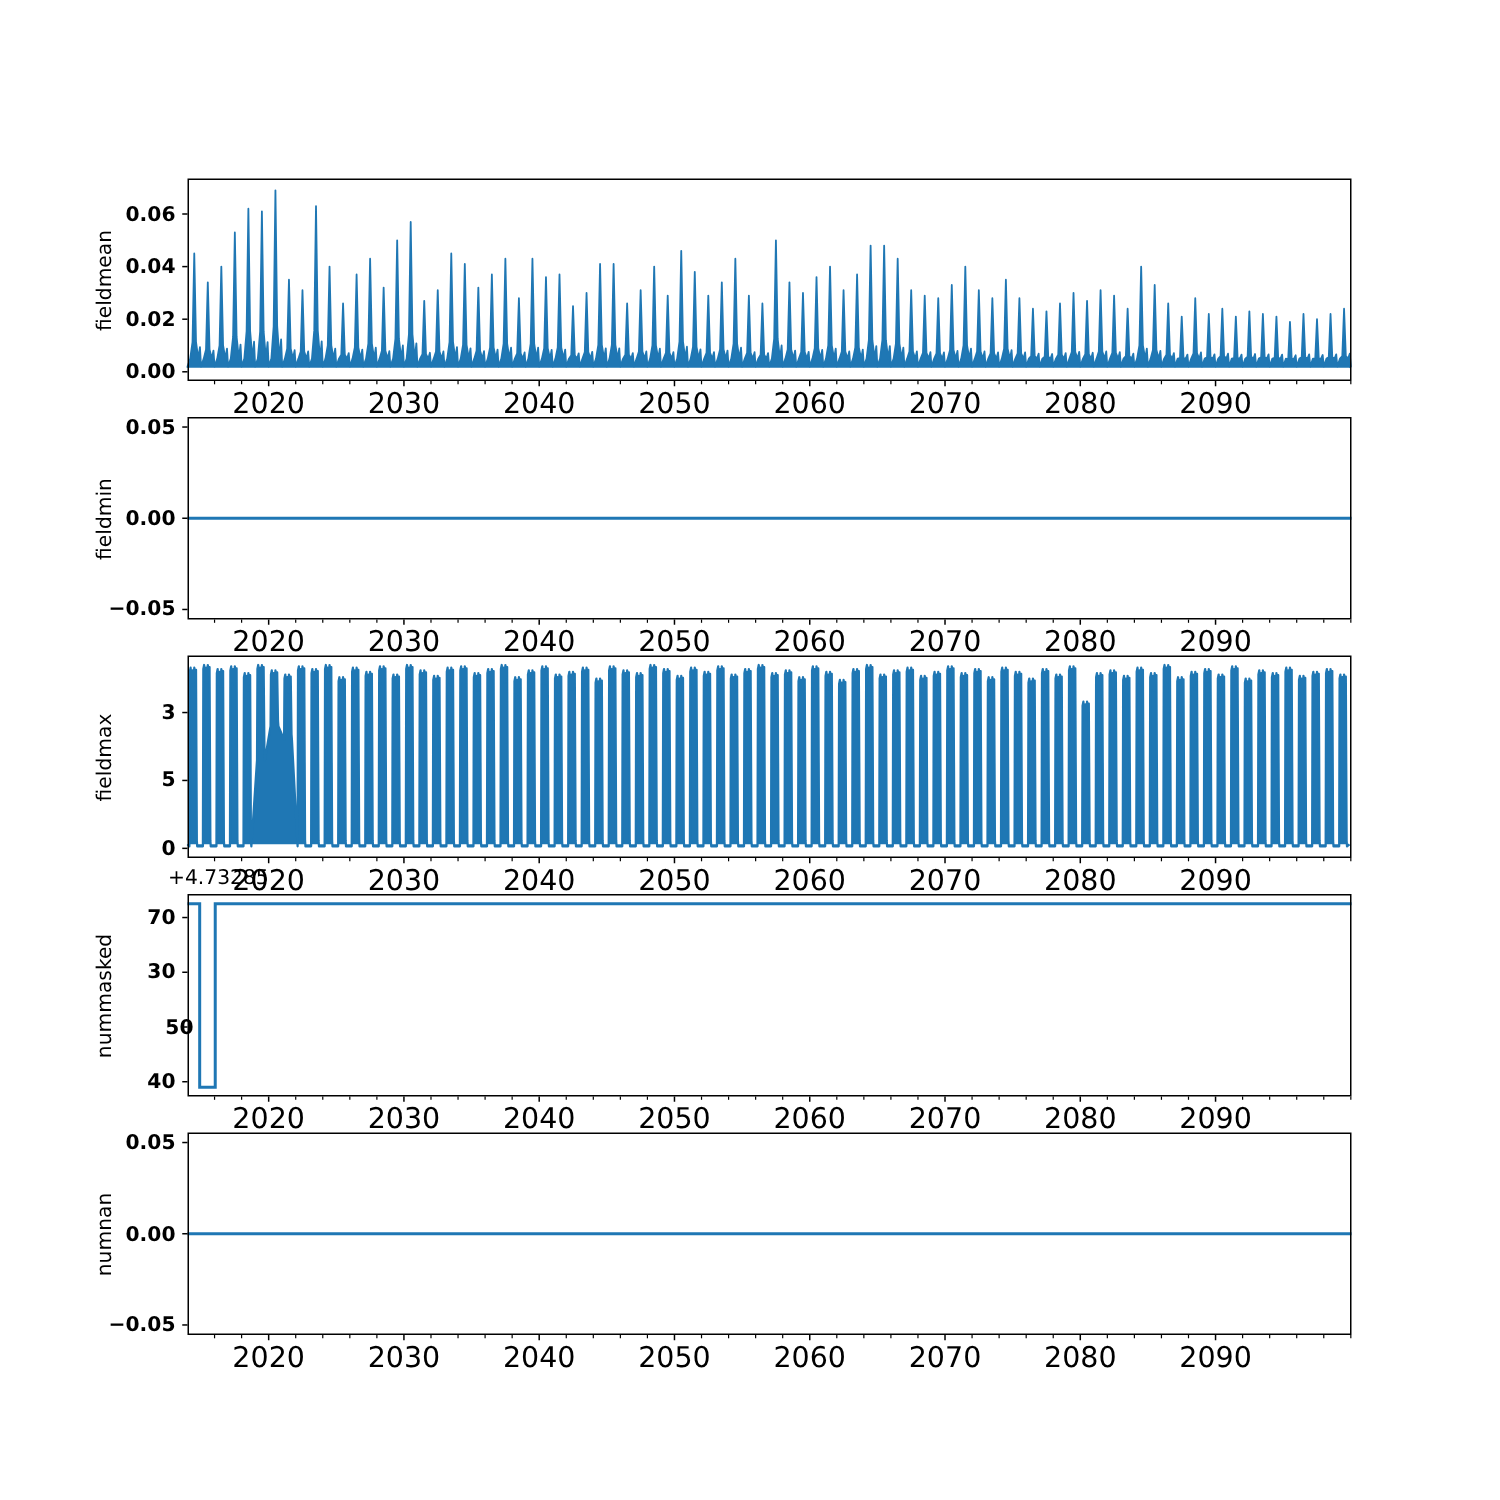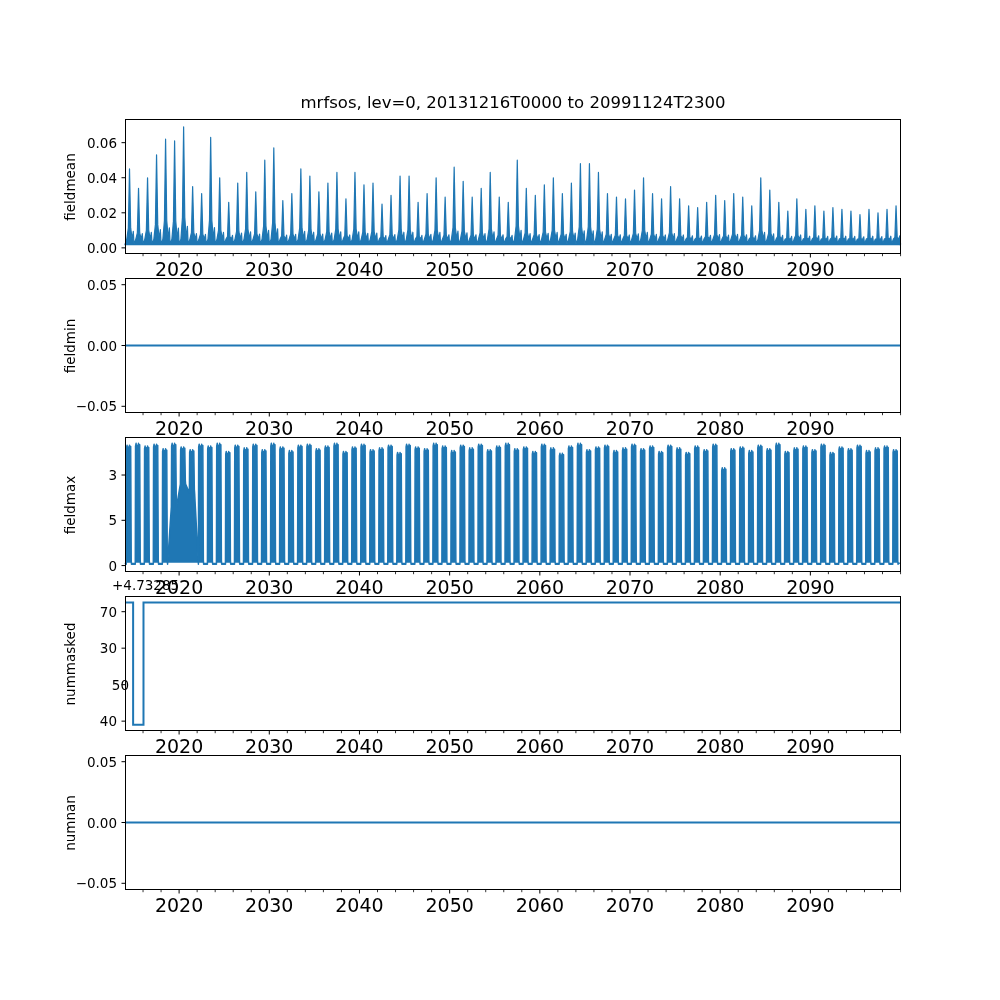--- a/index.html
+++ b/index.html
@@ -2,30 +2,29 @@
 <html><head>
 <meta charset="utf-8">
 <style>
   html,body{margin:0;padding:0;background:#ffffff;}
   body{width:1000px;height:1000px;font-family:"DejaVu Sans","Liberation Sans",sans-serif;color:#000;}
   .figure{position:relative;width:1000px;height:1000px;background:#fff;overflow:hidden;}
   .fig-title{position:absolute;left:125px;width:776px;top:93px;text-align:center;font-size:16.5px;white-space:nowrap;}
   .panel{position:absolute;left:125px;width:776px;height:135px;}
   .panel svg{position:absolute;left:0;top:0;overflow:visible;}
   .xtick-label{position:absolute;transform:translateX(-50%);font-size:19px;white-space:nowrap;}
-  .ytick-label{position:absolute;width:70px;text-align:right;font-size:13.5px;transform:translateY(-50%);white-space:nowrap;}
+  .ytick-label{position:absolute;width:70px;text-align:right;font-size:13.5px;transform:translateY(-50%);white-space:nowrap;font-weight:bold;}
   .ylabel{position:absolute;font-size:13.5px;transform:translate(-50%,-50%) rotate(-90deg);white-space:nowrap;}
   .xlabel{position:absolute;left:125px;width:776px;top:917px;text-align:center;font-size:13.5px;}
   .offset-text{position:absolute;left:112px;top:577px;font-size:13.5px;white-space:nowrap;}
 </style>
 </head>
 <body>
 
 <div class="figure">
-  <div class="fig-title">mrfsos, lev=0, 20131216T0000 to 20991124T2300</div>
 
   <div class="panel" style="top: 119px;">
       <svg width="776" height="135">
         <path d="M0.00,126.23 L0.00,125.36 L1.80,120.10 L3.34,109.14 L4.51,49.97 L5.68,109.14 L7.21,120.10 L8.30,112.38 L9.02,125.36 L9.02,125.36 L10.82,120.10 L12.35,113.96 L13.53,69.25 L14.70,113.96 L16.23,120.10 L17.31,114.70 L18.04,125.36 L18.04,125.36 L19.84,120.10 L21.37,111.33 L22.55,58.73 L23.72,111.33 L25.25,120.10 L26.33,113.44 L27.05,125.36 L27.05,125.36 L28.86,120.10 L30.39,105.63 L31.56,35.94 L32.74,105.63 L34.27,120.10 L35.35,110.70 L36.07,125.36 L36.07,125.36 L37.88,120.10 L39.41,101.69 L40.58,20.16 L41.75,101.69 L43.29,120.10 L44.37,108.81 L45.09,125.36 L45.09,125.36 L46.89,120.10 L48.43,102.13 L49.60,21.92 L50.77,102.13 L52.30,120.10 L53.39,109.02 L54.11,125.36 L54.11,125.36 L55.91,120.10 L57.44,98.62 L58.62,7.89 L59.79,98.62 L61.32,120.10 L62.40,107.33 L63.13,125.36 L63.13,125.36 L64.93,120.10 L66.46,113.52 L67.64,67.50 L68.81,113.52 L70.34,120.10 L71.42,114.49 L72.14,125.36 L72.14,125.36 L73.95,120.10 L75.48,115.28 L76.65,74.51 L77.83,115.28 L79.36,120.10 L80.44,115.33 L81.16,125.36 L81.16,125.36 L82.97,120.10 L84.50,101.25 L85.67,18.41 L86.84,101.25 L88.38,120.10 L89.46,108.60 L90.18,125.36 L90.18,125.36 L91.98,120.10 L93.52,111.33 L94.69,58.73 L95.86,111.33 L97.39,120.10 L98.48,113.44 L99.20,125.36 L99.20,125.36 L101.00,120.10 L102.53,117.47 L103.71,83.28 L104.88,117.47 L106.41,120.10 L107.49,116.38 L108.22,125.36 L108.22,125.36 L110.02,120.10 L111.55,112.65 L112.73,63.99 L113.90,112.65 L115.43,120.10 L116.51,114.07 L117.23,125.36 L117.23,125.36 L119.04,120.10 L120.57,110.02 L121.74,53.47 L122.92,110.02 L124.45,120.10 L125.53,112.80 L126.25,125.36 L126.25,125.36 L128.06,120.10 L129.59,114.84 L130.76,72.76 L131.93,114.84 L133.47,120.10 L134.55,115.12 L135.27,125.36 L135.27,125.36 L137.07,120.10 L138.61,106.95 L139.78,41.20 L140.95,106.95 L142.48,120.10 L143.57,111.33 L144.29,125.36 L144.29,125.36 L146.09,120.10 L147.62,103.88 L148.80,28.93 L149.97,103.88 L151.50,120.10 L152.58,109.86 L153.31,125.36 L153.31,125.36 L155.11,120.10 L156.64,117.03 L157.82,81.53 L158.99,117.03 L160.52,120.10 L161.60,116.17 L162.32,125.36 L162.32,125.36 L164.13,120.10 L165.66,115.28 L166.83,74.51 L168.01,115.28 L169.54,120.10 L170.62,115.33 L171.34,125.36 L171.34,125.36 L173.15,120.10 L174.68,109.14 L175.85,49.97 L177.02,109.14 L178.56,120.10 L179.64,112.38 L180.36,125.36 L180.36,125.36 L182.16,120.10 L183.70,110.89 L184.87,56.98 L186.04,110.89 L187.57,120.10 L188.66,113.22 L189.38,125.36 L189.38,125.36 L191.18,120.10 L192.71,114.84 L193.89,72.76 L195.06,114.84 L196.59,120.10 L197.67,115.12 L198.40,125.36 L198.40,125.36 L200.20,120.10 L201.73,112.65 L202.91,63.99 L204.08,112.65 L205.61,120.10 L206.69,114.07 L207.41,125.36 L207.41,125.36 L209.22,120.10 L210.75,110.02 L211.92,53.47 L213.10,110.02 L214.63,120.10 L215.71,112.80 L216.43,125.36 L216.43,125.36 L218.24,120.10 L219.77,116.59 L220.94,79.77 L222.11,116.59 L223.65,120.10 L224.73,115.96 L225.45,125.36 L225.45,125.36 L227.25,120.10 L228.79,110.02 L229.96,53.47 L231.13,110.02 L232.66,120.10 L233.75,112.80 L234.47,125.36 L234.47,125.36 L236.27,120.10 L237.80,113.08 L238.98,65.75 L240.15,113.08 L241.68,120.10 L242.76,114.28 L243.49,125.36 L243.49,125.36 L245.29,120.10 L246.82,112.65 L248.00,63.99 L249.17,112.65 L250.70,120.10 L251.78,114.07 L252.50,125.36 L252.50,125.36 L254.31,120.10 L255.84,117.91 L257.01,85.03 L258.19,117.91 L259.72,120.10 L260.80,116.59 L261.52,125.36 L261.52,125.36 L263.33,120.10 L264.86,115.71 L266.03,76.27 L267.20,115.71 L268.74,120.10 L269.82,115.54 L270.54,125.36 L270.54,125.36 L272.34,120.10 L273.88,110.89 L275.05,56.98 L276.22,110.89 L277.75,120.10 L278.84,113.22 L279.56,125.36 L279.56,125.36 L281.36,120.10 L282.90,110.89 L284.07,56.98 L285.24,110.89 L286.77,120.10 L287.85,113.22 L288.58,125.36 L288.58,125.36 L290.38,120.10 L291.91,117.47 L293.09,83.28 L294.26,117.47 L295.79,120.10 L296.87,116.38 L297.59,125.36 L297.59,125.36 L299.40,120.10 L300.93,115.28 L302.10,74.51 L303.28,115.28 L304.81,120.10 L305.89,115.33 L306.61,125.36 L306.61,125.36 L308.42,120.10 L309.95,111.33 L311.12,58.73 L312.29,111.33 L313.83,120.10 L314.91,113.44 L315.63,125.36 L315.63,125.36 L317.43,120.10 L318.97,116.15 L320.14,78.02 L321.31,116.15 L322.84,120.10 L323.93,115.75 L324.65,125.36 L324.65,125.36 L326.45,120.10 L327.99,108.70 L329.16,48.21 L330.33,108.70 L331.86,120.10 L332.95,112.17 L333.67,125.36 L333.67,125.36 L335.47,120.10 L337.00,112.21 L338.18,62.24 L339.35,112.21 L340.88,120.10 L341.96,113.86 L342.68,125.36 L342.68,125.36 L344.49,120.10 L346.02,116.15 L347.19,78.02 L348.37,116.15 L349.90,120.10 L350.98,115.75 L351.70,125.36 L351.70,125.36 L353.51,120.10 L355.04,113.96 L356.21,69.25 L357.38,113.96 L358.92,120.10 L360.00,114.70 L360.72,125.36 L360.72,125.36 L362.52,120.10 L364.06,110.02 L365.23,53.47 L366.40,110.02 L367.93,120.10 L369.02,112.80 L369.74,125.36 L369.74,125.36 L371.54,120.10 L373.08,116.15 L374.25,78.02 L375.42,116.15 L376.95,120.10 L378.04,115.75 L378.76,125.36 L378.76,125.36 L380.56,120.10 L382.09,117.47 L383.27,83.28 L384.44,117.47 L385.97,120.10 L387.05,116.38 L387.77,125.36 L387.77,125.36 L389.58,120.10 L391.11,106.95 L392.28,41.20 L393.46,106.95 L394.99,120.10 L396.07,111.33 L396.79,125.36 L396.79,125.36 L398.60,120.10 L400.13,113.96 L401.30,69.25 L402.47,113.96 L404.01,120.10 L405.09,114.70 L405.81,125.36 L405.81,125.36 L407.61,120.10 L409.15,115.71 L410.32,76.27 L411.49,115.71 L413.02,120.10 L414.11,115.54 L414.83,125.36 L414.83,125.36 L416.63,120.10 L418.17,113.08 L419.34,65.75 L420.51,113.08 L422.04,120.10 L423.13,114.28 L423.85,125.36 L423.85,125.36 L425.65,120.10 L427.18,111.33 L428.36,58.73 L429.53,111.33 L431.06,120.10 L432.14,113.44 L432.86,125.36 L432.86,125.36 L434.67,120.10 L436.20,115.28 L437.37,74.51 L438.55,115.28 L440.08,120.10 L441.16,115.33 L441.88,125.36 L441.88,125.36 L443.69,120.10 L445.22,112.65 L446.39,63.99 L447.56,112.65 L449.10,120.10 L450.18,114.07 L450.90,125.36 L450.90,125.36 L452.70,120.10 L454.24,107.82 L455.41,44.71 L456.58,107.82 L458.12,120.10 L459.20,111.75 L459.92,125.36 L459.92,125.36 L461.72,120.10 L463.26,107.82 L464.43,44.71 L465.60,107.82 L467.13,120.10 L468.22,111.75 L468.94,125.36 L468.94,125.36 L470.74,120.10 L472.27,110.02 L473.45,53.47 L474.62,110.02 L476.15,120.10 L477.23,112.80 L477.95,125.36 L477.95,125.36 L479.76,120.10 L481.29,115.28 L482.46,74.51 L483.64,115.28 L485.17,120.10 L486.25,115.33 L486.97,125.36 L486.97,125.36 L488.78,120.10 L490.31,116.15 L491.48,78.02 L492.65,116.15 L494.19,120.10 L495.27,115.75 L495.99,125.36 L495.99,125.36 L497.79,120.10 L499.33,116.59 L500.50,79.77 L501.67,116.59 L503.21,120.10 L504.29,115.96 L505.01,125.36 L505.01,125.36 L506.81,120.10 L508.35,114.40 L509.52,71.01 L510.69,114.40 L512.22,120.10 L513.31,114.91 L514.03,125.36 L514.03,125.36 L515.83,120.10 L517.36,111.33 L518.54,58.73 L519.71,111.33 L521.24,120.10 L522.32,113.44 L523.04,125.36 L523.04,125.36 L524.85,120.10 L526.38,115.28 L527.55,74.51 L528.73,115.28 L530.26,120.10 L531.34,115.33 L532.06,125.36 L532.06,125.36 L533.87,120.10 L535.40,116.59 L536.57,79.77 L537.74,116.59 L539.28,120.10 L540.36,115.96 L541.08,125.36 L541.08,125.36 L542.88,120.10 L544.42,113.52 L545.59,67.50 L546.76,113.52 L548.30,120.10 L549.38,114.49 L550.10,125.36 L550.10,125.36 L551.90,120.10 L553.44,116.59 L554.61,79.77 L555.78,116.59 L557.31,120.10 L558.40,115.96 L559.12,125.36 L559.12,125.36 L560.92,120.10 L562.45,118.34 L563.63,86.79 L564.80,118.34 L566.33,120.10 L567.41,116.80 L568.13,125.36 L568.13,125.36 L569.94,120.10 L571.47,118.78 L572.64,88.54 L573.82,118.78 L575.35,120.10 L576.43,117.01 L577.15,125.36 L577.15,125.36 L578.96,120.10 L580.49,117.47 L581.66,83.28 L582.83,117.47 L584.37,120.10 L585.45,116.38 L586.17,125.36 L586.17,125.36 L587.97,120.10 L589.51,115.71 L590.68,76.27 L591.85,115.71 L593.39,120.10 L594.47,115.54 L595.19,125.36 L595.19,125.36 L596.99,120.10 L598.53,117.03 L599.70,81.53 L600.87,117.03 L602.40,120.10 L603.49,116.17 L604.21,125.36 L604.21,125.36 L606.01,120.10 L607.54,115.28 L608.72,74.51 L609.89,115.28 L611.42,120.10 L612.50,115.33 L613.22,125.36 L613.22,125.36 L615.03,120.10 L616.56,116.15 L617.73,78.02 L618.91,116.15 L620.44,120.10 L621.52,115.75 L622.24,125.36 L622.24,125.36 L624.05,120.10 L625.58,118.34 L626.75,86.79 L627.92,118.34 L629.46,120.10 L630.54,116.80 L631.26,125.36 L631.26,125.36 L633.06,120.10 L634.60,111.33 L635.77,58.73 L636.94,111.33 L638.48,120.10 L639.56,113.44 L640.28,125.36 L640.28,125.36 L642.08,120.10 L643.62,114.40 L644.79,71.01 L645.96,114.40 L647.49,120.10 L648.58,114.91 L649.30,125.36 L649.30,125.36 L651.10,120.10 L652.63,117.47 L653.81,83.28 L654.98,117.47 L656.51,120.10 L657.59,116.38 L658.31,125.36 L658.31,125.36 L660.12,120.10 L661.65,119.66 L662.82,92.05 L664.00,119.66 L665.53,120.10 L666.61,117.43 L667.33,125.36 L667.33,125.36 L669.14,120.10 L670.67,116.59 L671.84,79.77 L673.01,116.59 L674.55,120.10 L675.63,115.96 L676.35,125.36 L676.35,125.36 L678.15,120.10 L679.69,119.22 L680.86,90.29 L682.03,119.22 L683.57,120.10 L684.65,117.22 L685.37,125.36 L685.37,125.36 L687.17,120.10 L688.71,118.34 L689.88,86.79 L691.05,118.34 L692.58,120.10 L693.67,116.80 L694.39,125.36 L694.39,125.36 L696.19,120.10 L697.72,119.66 L698.90,92.05 L700.07,119.66 L701.60,120.10 L702.68,117.43 L703.40,125.36 L703.40,125.36 L705.21,120.10 L706.74,118.78 L707.91,88.54 L709.09,118.78 L710.62,120.10 L711.70,117.01 L712.42,125.36 L712.42,125.36 L714.23,120.10 L715.76,119.22 L716.93,90.29 L718.10,119.22 L719.64,120.10 L720.72,117.22 L721.44,125.36 L721.44,125.36 L723.24,120.10 L724.78,119.66 L725.95,92.05 L727.12,119.66 L728.66,120.10 L729.74,117.43 L730.46,125.36 L730.46,125.36 L732.26,120.10 L733.80,120.54 L734.97,95.55 L736.14,120.54 L737.67,120.10 L738.76,117.85 L739.48,125.36 L739.48,125.36 L741.28,120.10 L742.81,119.22 L743.99,90.29 L745.16,119.22 L746.69,120.10 L747.77,117.22 L748.50,125.36 L748.50,125.36 L750.30,120.10 L751.83,120.10 L753.00,93.80 L754.18,120.10 L755.71,120.10 L756.79,117.64 L757.51,125.36 L757.51,125.36 L759.32,120.10 L760.85,119.22 L762.02,90.29 L763.19,119.22 L764.73,120.10 L765.81,117.22 L766.53,125.36 L766.53,125.36 L768.33,120.10 L769.87,118.34 L771.04,86.79 L772.21,118.34 L773.75,120.10 L774.83,116.80 L775.55,125.36 L774.65,126.23" fill="#1f77b4" stroke="#1f77b4" stroke-width="1.2" stroke-linejoin="round"></path>
         <rect x="0.5" y="0.5" width="775" height="134" fill="none" stroke="#000000" stroke-width="1"></rect>
         <line x1="54.10807669959315" y1="135" x2="54.10807669959315" y2="138.5" stroke="#000000" stroke-width="1"></line>
         <line x1="144.2882045322484" y1="135" x2="144.2882045322484" y2="138.5" stroke="#000000" stroke-width="1"></line>
         <line x1="234.46833236490363" y1="135" x2="234.46833236490363" y2="138.5" stroke="#000000" stroke-width="1"></line>
         <line x1="324.64846019755885" y1="135" x2="324.64846019755885" y2="138.5" stroke="#000000" stroke-width="1"></line>
         <line x1="414.8285880302141" y1="135" x2="414.8285880302141" y2="138.5" stroke="#000000" stroke-width="1"></line>

